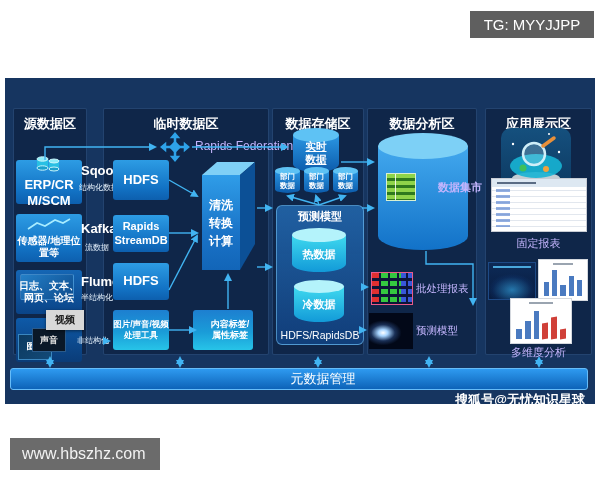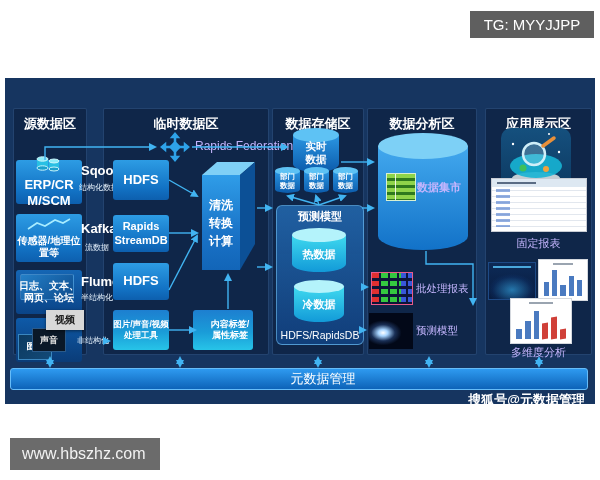--- a/index.html
+++ b/index.html
@@ -192,21 +192,21 @@
     </div>
 
     <div class="abs bluebox cyanend" style="left:188px;top:232px;width:60px;height:40px;padding-left:14px;">
       <span class="b-lbl" style="font-size:9px;">内容标签/属性标签</span>
     </div>
 
     <div class="cyl" style="left:288px;top:50px;width:46px;height:44px;">
       <div class="c-body" style="top:7px;background:linear-gradient(180deg,#2b96e2,#0c5cac);border-radius:0 0 23px 23px/0 0 8px 8px;"></div>
       <div class="c-top" style="height:14px;background:#5ec2f4;"></div>
       <div class="c-lbl" style="padding-top:6px;">
-          <span style="width:26px;font-size:10.5px;line-height:1.2;">实时数据</span>
+          <span style="width:26px;font-size:10.5px;line-height:1.2;text-decoration:underline;">实时数据</span>
         </div>
     </div>
 
     <div class="cyl" style="left:270px;top:89px;width:25px;height:26px;">
       <div class="c-body" style="top:4px;background:linear-gradient(180deg,#2b96e2,#0c5cac);border-radius:0 0 13px 13px/0 0 4px 4px;"></div>
       <div class="c-top" style="height:8px;background:#5ec2f4;"></div>
       <div class="c-lbl" style="padding-top:3px;">
           <span style="width:16px;font-size:7.5px;line-height:1.15;">部门数据</span>
         </div>
     </div>
@@ -242,21 +242,21 @@
           </div>
       </div>
       <div style="position:absolute;bottom:3px;left:0;right:0;text-align:center;color:#fff;font-size:10.5px;">HDFS/RapidsDB</div>
     </div>
 
     <div class="cyl" style="left:373px;top:55px;width:90px;height:117px;">
       <div class="c-body" style="top:13px;background:linear-gradient(180deg,#42a8ee,#1272c8);border-radius:0 0 45px 45px/0 0 14px 14px;"></div>
       <div class="c-top" style="height:26px;background:#7dd0f6;"></div>
     </div>
     <div class="abs mart-icon" style="left:381px;top:95px;width:28px;height:26px;"></div>
-    <div class="abs lbl-white" style="left:412px;top:102px;font-size:11px;font-weight:bold;">数据集市</div>
+    <div class="abs lbl-white" style="left:412px;top:102px;font-size:11px;font-weight:bold;padding-left:21px;">数据集市</div>
 
     <div class="abs img-frame batch-img" style="left:366px;top:194px;width:42px;height:33px;"></div>
     <div class="abs lbl-white" style="left:411px;top:204px;font-size:10.5px;">批处理报表</div>
 
     <div class="abs img-frame predict-img" style="left:364px;top:235px;width:44px;height:36px;"></div>
     <div class="abs lbl-white" style="left:411px;top:246px;font-size:10.5px;">预测模型</div>
 
     <div class="abs adhoc-img" style="left:496px;top:50px;width:70px;height:60px;">
       <svg width="70" height="60" viewBox="0 0 70 60">
         <ellipse cx="35" cy="50" rx="24" ry="6" fill="#c3ced4"></ellipse>
@@ -299,21 +299,21 @@
           <i style="height:28px;"></i>
         <i class="red" style="height:16px;"></i>
           <i class="red" style="height:22px;"></i>
           <i class="red" style="height:10px;"></i>
       </div>
     </div>
     <div class="abs lbl-white" style="left:480px;top:267px;width:107px;text-align:center;font-size:11px;">多维度分析</div>
 
     <div class="abs meta-bar" style="left:5px;top:290px;width:578px;height:22px;padding-left:48px;">元数据管理</div>
 
-    <div class="abs watermark" style="right:10px;top:313px;">搜狐号@元数据管理</div>
+    <div class="abs watermark" style="right:10px;top:313px;">搜狐号@无忧知识星球</div>
 
     <svg class="arrows" width="590" height="326" viewBox="0 0 590 326">
       <defs>
         <marker id="ah" orient="auto-start-reverse" markerUnits="userSpaceOnUse" markerWidth="8" markerHeight="8" refX="6" refY="4">
           <path d="M0,0L8,4L0,8z" fill="#41b4f2"></path>
         </marker>
       </defs>
       <g fill="none" stroke="#41b4f2" stroke-width="1.4">
         <path d="M40,82 V69 H150" marker-end="url(#ah)"></path>
         <path d="M187,69 H282" marker-end="url(#ah)"></path>

